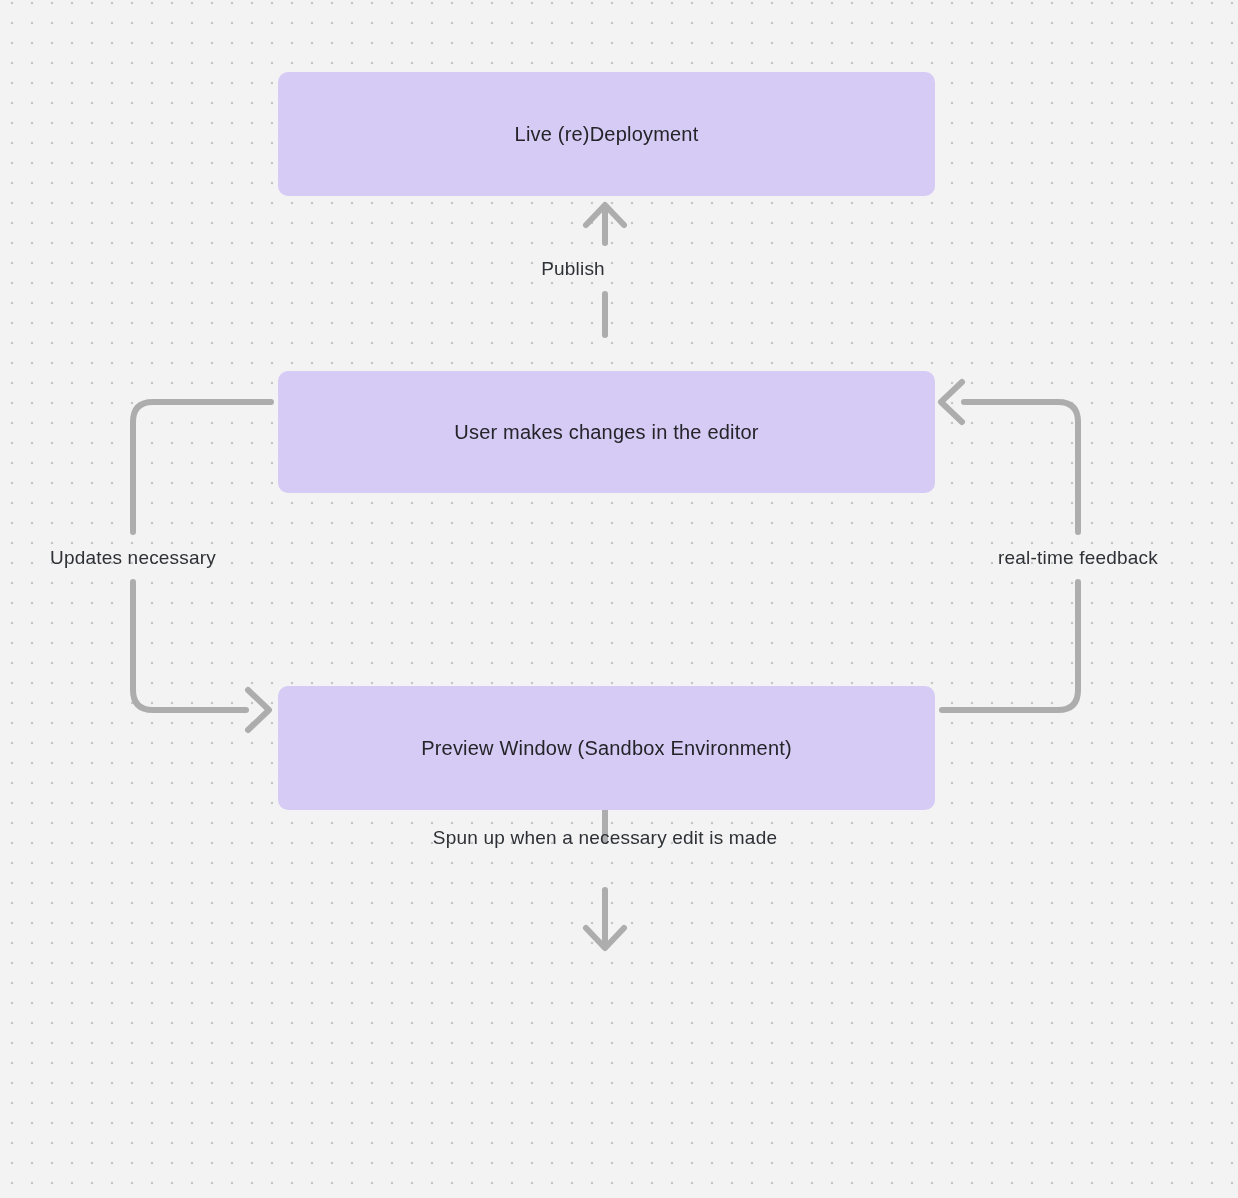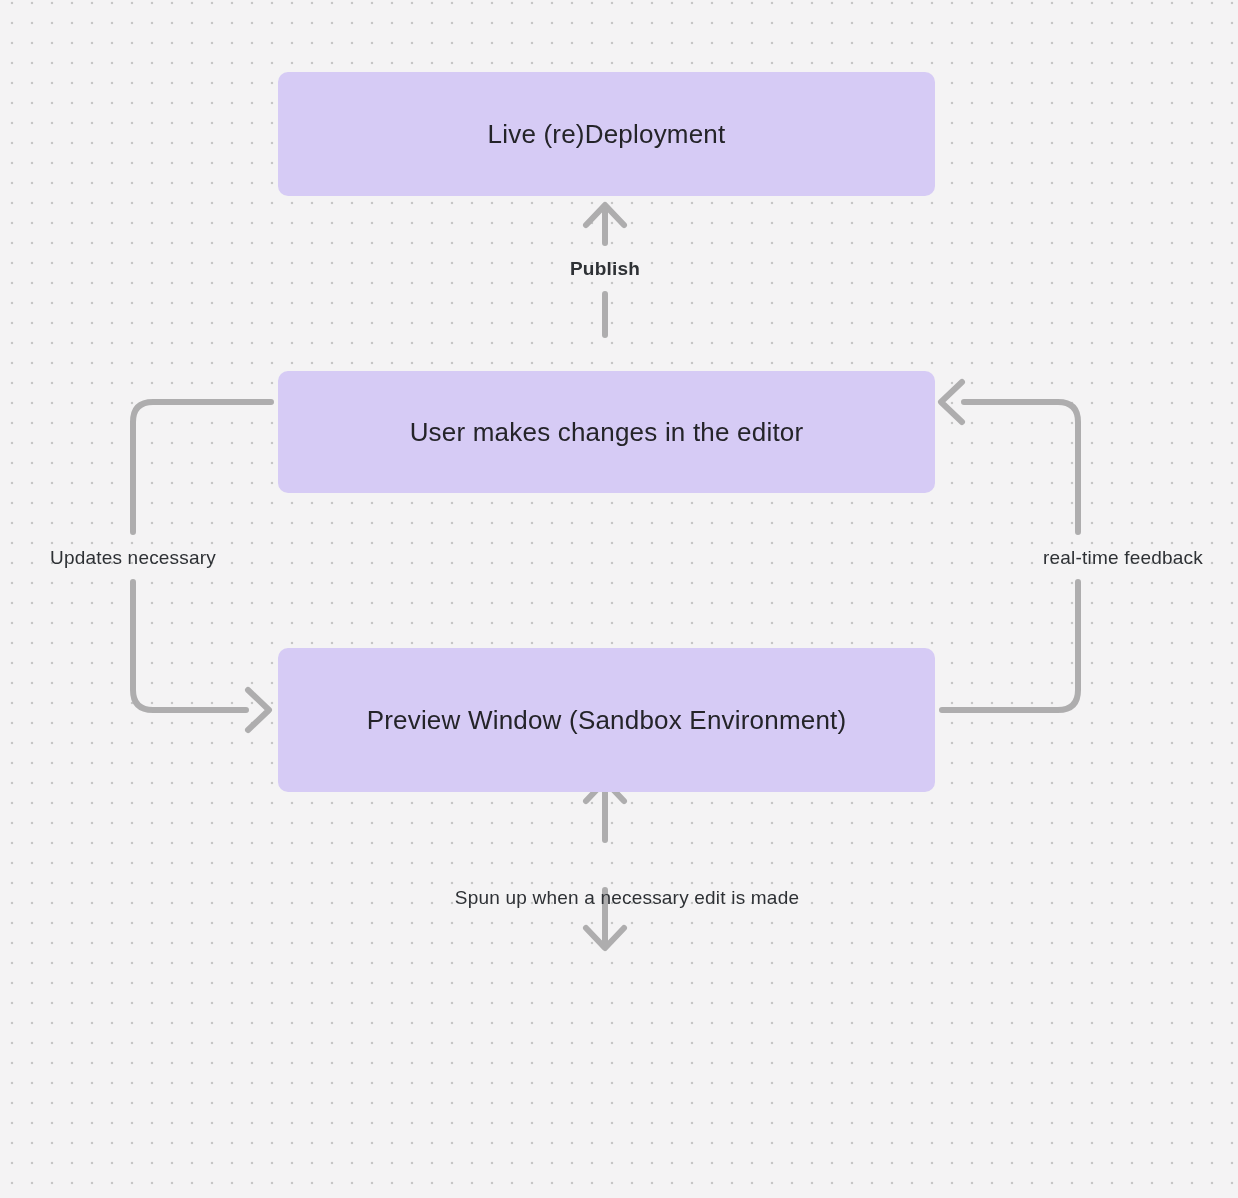--- a/index.html
+++ b/index.html
@@ -38,40 +38,40 @@
   }
   .node {
     position: absolute;
     left: 278px;
     width: 657px;
     background: #d6cbf5;
     border-radius: 10px;
     display: flex;
     align-items: center;
     justify-content: center;
-    font-size: 26px;
+    font-size: 20px;
     color: #242429;
     letter-spacing: 0.2px;
   }
   .node-1 { top: 72px;  height: 124px; }
   .node-2 { top: 339px; height: 122px; margin-top: 32px; }
-  .node-3 { top: 648px; height: 144px; align-items: center; }
+  .node-3 { top: 686px; height: 124px; align-items: center; }
   .node-4 { top: 958px; height: 122px; }
   .edge-label {
     position: absolute;
     transform: translate(-50%, -50%);
     white-space: nowrap;
     font-size: 19px;
     color: #2e3135;
     letter-spacing: 0.2px;
   }
-  .label-publish  { left: 605px;  top: 269px; font-weight: bold; }
+  .label-publish  { left: 573px;  top: 269px; }
   .label-updates  { left: 133px;  top: 558px; }
-  .label-feedback { left: 1078px; top: 558px; margin-left: 45px; }
-  .label-spunup   { left: 605px;  top: 898px; margin-left: 22px; }
+  .label-feedback { left: 1078px; top: 558px; }
+  .label-spunup   { left: 605px;  top: 838px; }
 </style>
 </head>
 <body>
 
 <div class="canvas">
 
   <svg class="edges-svg" viewBox="0 0 1238 1198" xmlns="http://www.w3.org/2000/svg">
 
     <g>
       <path d="M586,225 L605,205 L624,225"></path>

